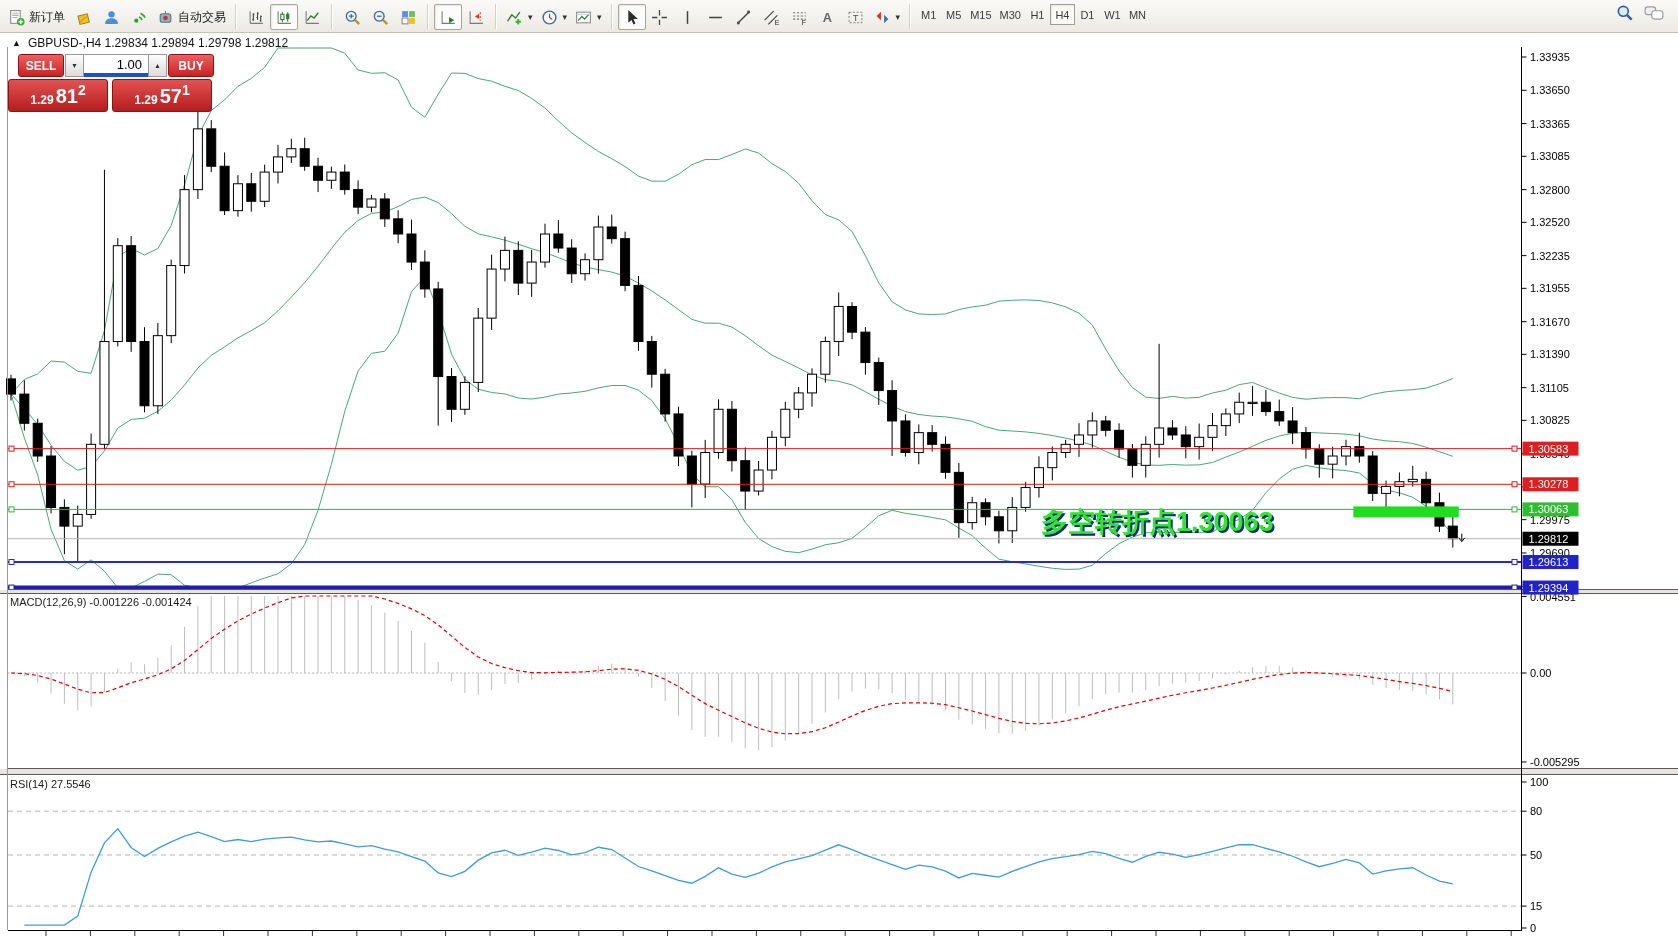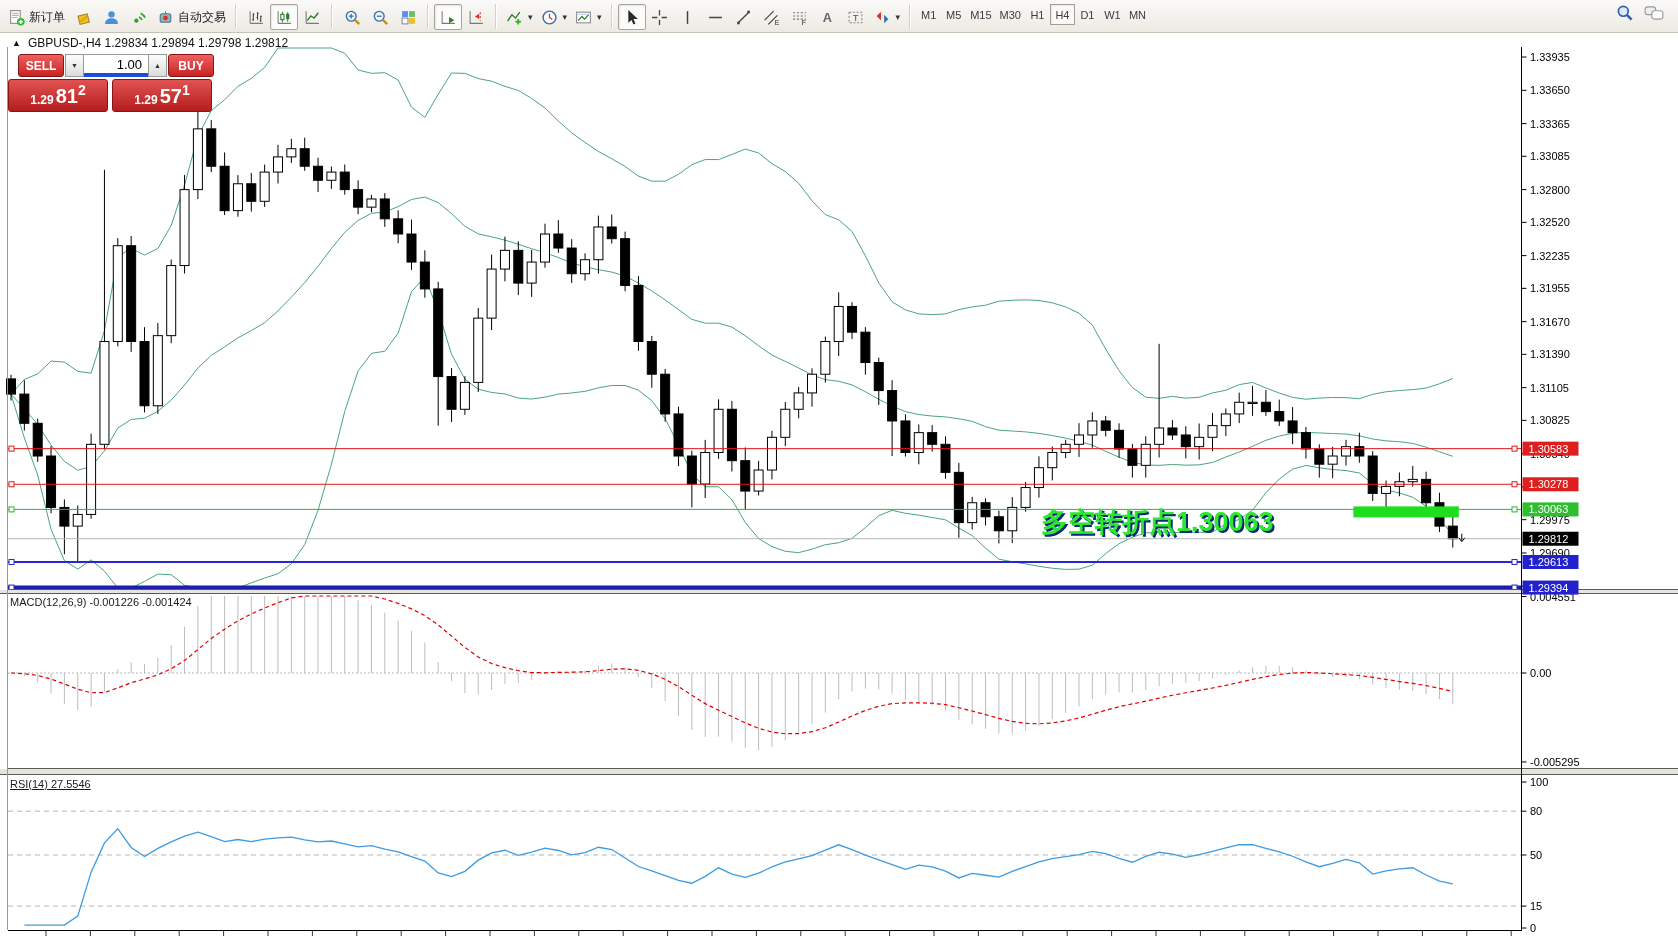--- a/index.html
+++ b/index.html
@@ -769,15 +769,15 @@
     </div>
     <div class="tile">
       <span class="sm">1.29</span>
       <span class="big">57</span>
       <span class="sup">1</span>
     </div>
   </div>
 </div>
 
 <div class="pane-label" style="left:10px;top:596px;">MACD(12,26,9) -0.001226 -0.001424</div>
-<div class="pane-label" style="left:10px;top:778px;text-decoration:underline;">RSI(14) 27.5546</div>
+<div class="pane-label" style="left:10px;top:778px;">RSI(14) 27.5546</div>
 
 <div class="annotation">多空转折点1.30063</div>
 
 </body></html>

